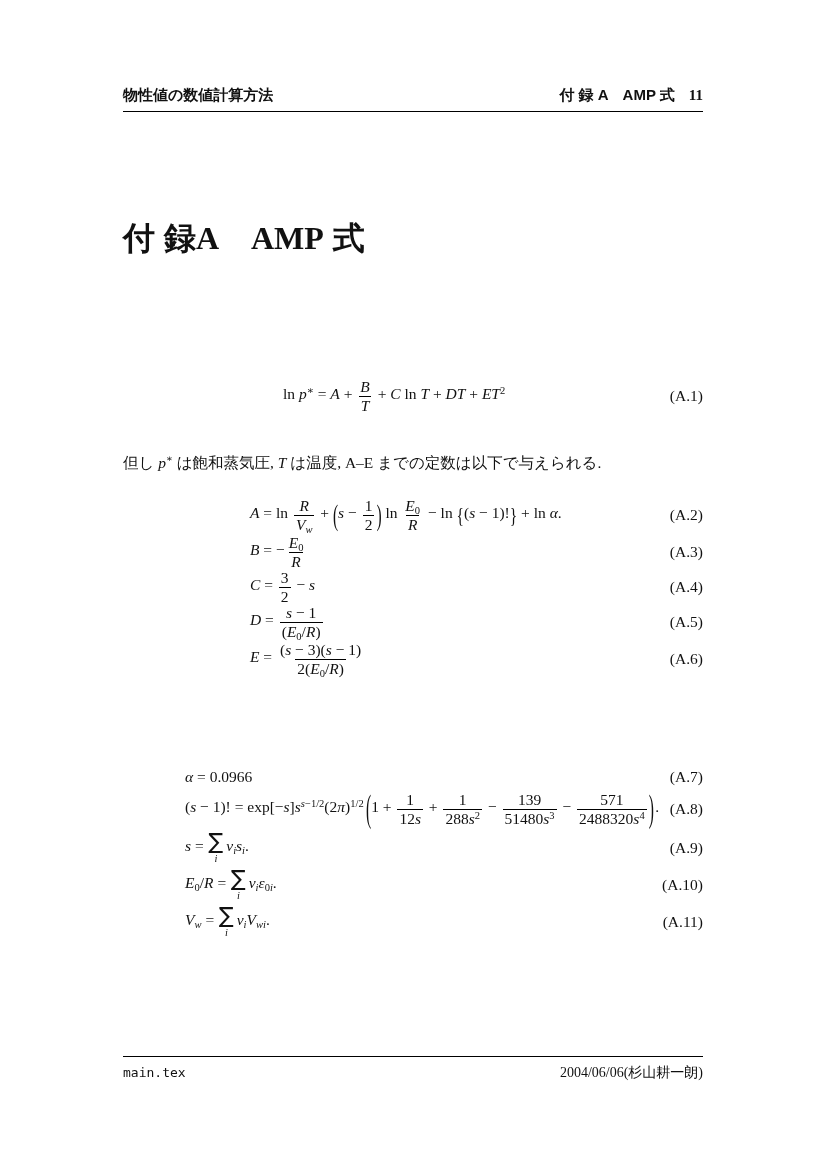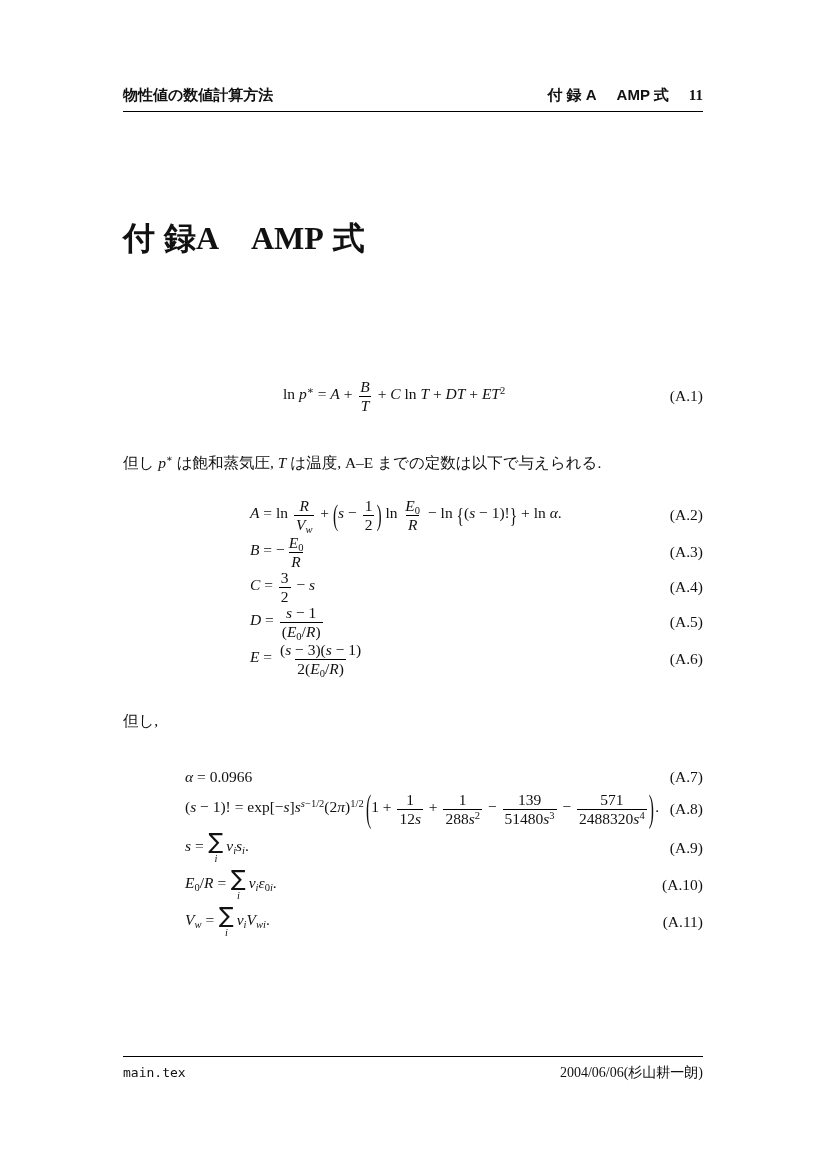--- a/index.html
+++ b/index.html
@@ -3,21 +3,21 @@
 <meta charset="utf-8">
 <style>
   html,body{margin:0;padding:0;background:#ffffff;}
   .page{position:relative;width:826px;height:1169px;background:#fff;color:#111;
         font-family:"Liberation Serif","DejaVu Serif",serif;overflow:hidden;}
   .abs{position:absolute;left:123px;width:580px;}
 
   
   .hdr{top:86px;display:flex;justify-content:space-between;align-items:baseline;
        font-family:"Liberation Sans","DejaVu Sans",sans-serif;font-weight:bold;font-size:15px;}
-  .hdr-right{display:flex;gap:20px;align-items:center;}
+  .hdr-right{display:flex;gap:14px;align-items:center;}
   .hdr-serif{font-family:"Liberation Serif","DejaVu Serif",serif;}
   .rule{top:111px;border-top:1px solid #000;height:0;}
   .rule2{top:1056px;border-top:1px solid #000;height:0;}
   .ftr{top:1064px;display:flex;justify-content:space-between;align-items:baseline;font-size:14px;}
   .ftr-left{font-family:"DejaVu Sans Mono","Liberation Mono",monospace;font-size:13px;}
 
   
   .title{top:216px;font-size:32px;font-weight:bold;line-height:44px;
          font-family:"Liberation Sans","DejaVu Sans",sans-serif;}
   .title .lat{font-family:"Liberation Serif","DejaVu Serif",serif;}
@@ -98,21 +98,20 @@
       <div class="eqrow" style="height: 36px;">
         <span class="eqbody" style="padding-left: 127px;"><span class="m-it">D</span><span class="m-rm"> = </span><span class="frac"><span class="num"><span class="m-it">s</span><span class="m-rm"> − 1</span></span><span class="den"><span class="m-rm">(</span><span class="m-it">E</span><span class="msub"><span class="m-rm">0</span></span><span class="m-rm">/</span><span class="m-it">R</span><span class="m-rm">)</span></span></span></span>
         <span class="eqno">(A.5)</span>
       </div>
       <div class="eqrow" style="height: 38px;">
         <span class="eqbody" style="padding-left: 127px;"><span class="m-it">E</span><span class="m-rm"> = </span><span class="frac"><span class="num"><span class="m-rm">(</span><span class="m-it">s</span><span class="m-rm"> − 3)(</span><span class="m-it">s</span><span class="m-rm"> − 1)</span></span><span class="den"><span class="m-rm">2(</span><span class="m-it">E</span><span class="msub"><span class="m-rm">0</span></span><span class="m-rm">/</span><span class="m-it">R</span><span class="m-rm">)</span></span></span></span>
         <span class="eqno">(A.6)</span>
       </div>
     </div>
 
-  <p class="abs para p-tadashi">但し,</p>
 
   <div class="eq-group g3">
       <div class="eqrow" style="height: 22px; text-align: center;">
         <span class="eqbody" style="padding-left: 62px;"><span class="m-it">α</span><span class="m-rm"> = 0.0966</span></span>
         <span class="eqno">(A.7)</span>
       </div>
       <div class="eqrow" style="height: 42px;">
         <span class="eqbody" style="padding-left: 62px;"><span class="m-rm">(</span><span class="m-it">s</span><span class="m-rm"> − 1)! = exp[−</span><span class="m-it">s</span><span class="m-rm">]</span><span class="m-it">s</span><span class="msup"><span class="m-it">s</span><span class="m-rm">−1/2</span></span><span class="m-rm">(2</span><span class="m-it">π</span><span class="m-rm">)</span><span class="msup"><span class="m-rm">1/2</span></span><span style="display: inline-block; width: 0.15em;"></span><span class="big" style="transform: scaleY(2.4);">(</span><span class="m-rm">1 + </span><span class="frac"><span class="num"><span class="m-rm">1</span></span><span class="den"><span class="m-rm">12</span><span class="m-it">s</span></span></span><span class="m-rm"> + </span><span class="frac"><span class="num"><span class="m-rm">1</span></span><span class="den"><span class="m-rm">288</span><span class="m-it">s</span><span class="msup"><span class="m-rm">2</span></span></span></span><span class="m-rm"> − </span><span class="frac"><span class="num"><span class="m-rm">139</span></span><span class="den"><span class="m-rm">51480</span><span class="m-it">s</span><span class="msup"><span class="m-rm">3</span></span></span></span><span class="m-rm"> − </span><span class="frac"><span class="num"><span class="m-rm">571</span></span><span class="den"><span class="m-rm">2488320</span><span class="m-it">s</span><span class="msup"><span class="m-rm">4</span></span></span></span><span class="big" style="transform: scaleY(2.4);">)</span><span style="display: inline-block; width: 0.1em;"></span><span class="m-rm">.</span></span>
         <span class="eqno">(A.8)</span>
       </div>

